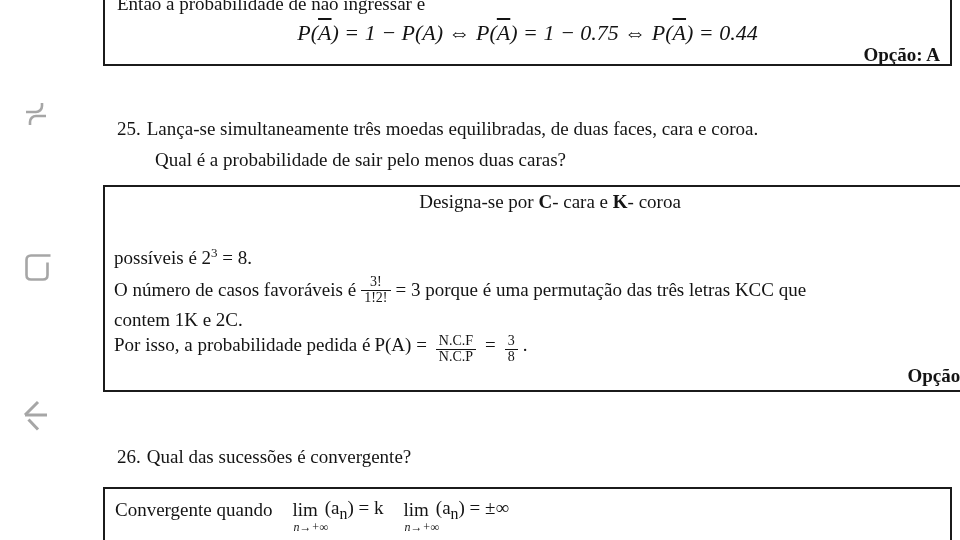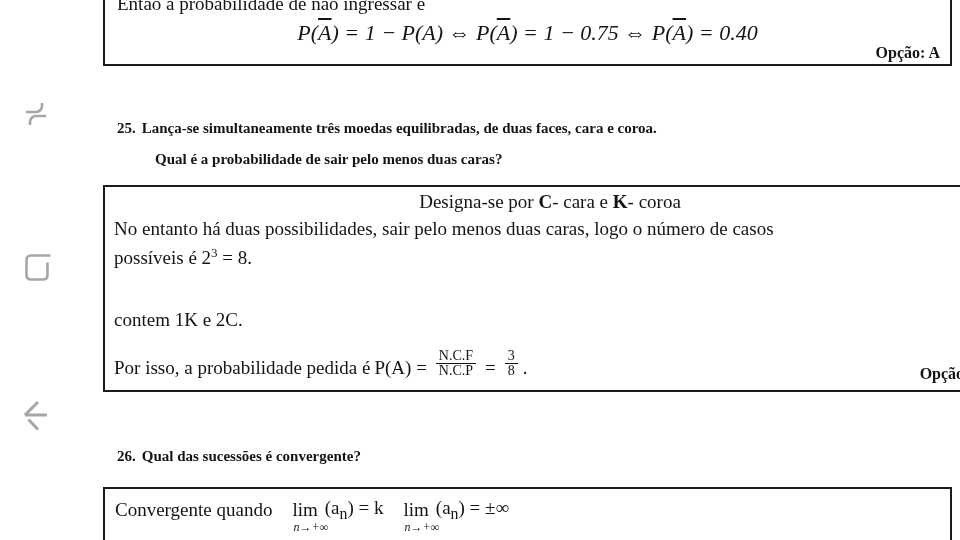--- a/index.html
+++ b/index.html
@@ -11,38 +11,38 @@
   .box{
     position:absolute;box-sizing:border-box;background:#ffffff;
     border:2px solid #1b1b1b;
   }
   
   #prev-box{left:103px;top:-52px;width:849px;height:118px;}
   #prev-clipped{position:absolute;top:43px;left:12px;font-size:19px;white-space:nowrap;}
   #prev-formula{position:absolute;top:70px;left:0;width:100%;text-align:center;
     font-size:22px;font-style:italic;white-space:nowrap;}
   .bar{text-decoration:overline;}
-  .optline{position:absolute;right:10px;font-size:16px;font-weight:bold;white-space:nowrap;font-family:Liberation Serif, serif;}
+  .optline{position:absolute;right:10px;font-size:19px;font-weight:bold;white-space:nowrap;font-family:Liberation Serif, serif;}
   #prev-opt{top:94px;}
   
-  .question{position:absolute;left:117px;font-size:15px;font-weight:bold;line-height:31px;}
+  .question{position:absolute;left:117px;font-size:19px;font-weight:normal;line-height:31px;}
   #q25{top:113px;width:830px;}
   #q25 .l2{margin-left:38px;}
   #q26{top:441px;white-space:nowrap;}
   .qnum{margin-right:6px;}
   
   #sol25-box{left:103px;top:185px;width:894px;height:207px;font-size:19px;}
   #sol25-header{position:absolute;top:4px;left:0;width:100%;text-align:center;white-space:nowrap;}
   .b{font-weight:bold;}
   .ln{position:absolute;left:9px;white-space:nowrap;}
   #sol25-p1{top:31px;}
   #sol25-p2{top:58px;}
   #sol25-p3{top:84px;height:38px;display:flex;align-items:center;}
   #sol25-p4{top:122px;}
-  #sol25-p5{top:154px;height:38px;display:flex;align-items:flex-end;}
+  #sol25-p5{top:147px;height:38px;display:flex;align-items:flex-start;}
   #sol25-opt{top:178px;}
   sup{font-size:13px;}
   
   .frac{display:inline-flex;flex-direction:column;align-items:center;
     vertical-align:middle;margin:0 5px;line-height:1.05;}
   .frac .num,.frac .den{font-size:14px;padding:0 3px;text-align:center;}
   .frac .den{border-top:1.4px solid #141414;}
   .math{}
   .eqgap{margin:0 4px;}
   
@@ -75,33 +75,40 @@
 <button class="mtool" id="tool-back">
   <svg width="34" height="40" viewBox="0 0 34 40" fill="none" stroke="#a6a6a6" stroke-width="3">
     <path d="M9 19 H31"></path>
     <path d="M9 19 L22 6"></path>
     <path d="M12.5 23.5 L22 33.5"></path>
   </svg>
 </button>
 
 <div class="box" id="prev-box">
   <div id="prev-clipped">Então a probabilidade de não ingressar é</div>
-  <div id="prev-formula"><span>P(</span><span class="bar">A</span><span>) = 1 − P(A) ⇔ P(</span><span class="bar">A</span><span>) = 1 − 0.75 ⇔ P(</span><span class="bar">A</span><span>) = 0.40</span></div>
+  <div id="prev-formula"><span>P(</span><span class="bar">A</span><span>) = 1 − P(A) ⇔ P(</span><span class="bar">A</span><span>) = 1 − 0.75 ⇔ P(</span><span class="bar">A</span><span>) = 0.44</span></div>
   <div class="optline" id="prev-opt">Opção: A</div>
 </div>
 
 <div class="question" id="q25">
   <div><span class="qnum">25.</span><span>Lança-se simultaneamente três moedas equilibradas, de duas faces, cara e coroa.</span></div>
   <div class="l2">Qual é a probabilidade de sair pelo menos duas caras?</div>
 </div>
 
 <div class="box" id="sol25-box">
   <div id="sol25-header"><span>Designa-se por </span><span class="b">C</span><span>- cara e </span><span class="b">K</span><span>- coroa</span></div>
-  <div class="ln" id="sol25-p1">No entanto há duas possibilidades, sair pelo menos duas caras, logo o número de casos</div>
   <div class="ln" id="sol25-p2"><span>possíveis é 2</span><sup>3</sup><span> = 8.</span></div>
+  <div class="ln" id="sol25-p3">
+    <span>O número de casos favoráveis é</span>
+    <span class="frac">
+        <span class="num">3!</span>
+        <span class="den">1!2!</span>
+      </span>
+    <span>= 3 porque é uma permutação das três letras KCC que</span>
+  </div>
   <div class="ln" id="sol25-p4">contem 1K e 2C.</div>
   <div class="ln" id="sol25-p5">
     <span>Por isso, a probabilidade pedida é</span>
     <span class="math eqgap">P(A) =</span>
     <span class="frac math">
         <span class="num">N.C.F</span>
         <span class="den">N.C.P</span>
       </span>
     <span class="eqgap">=</span>
     <span class="frac">

